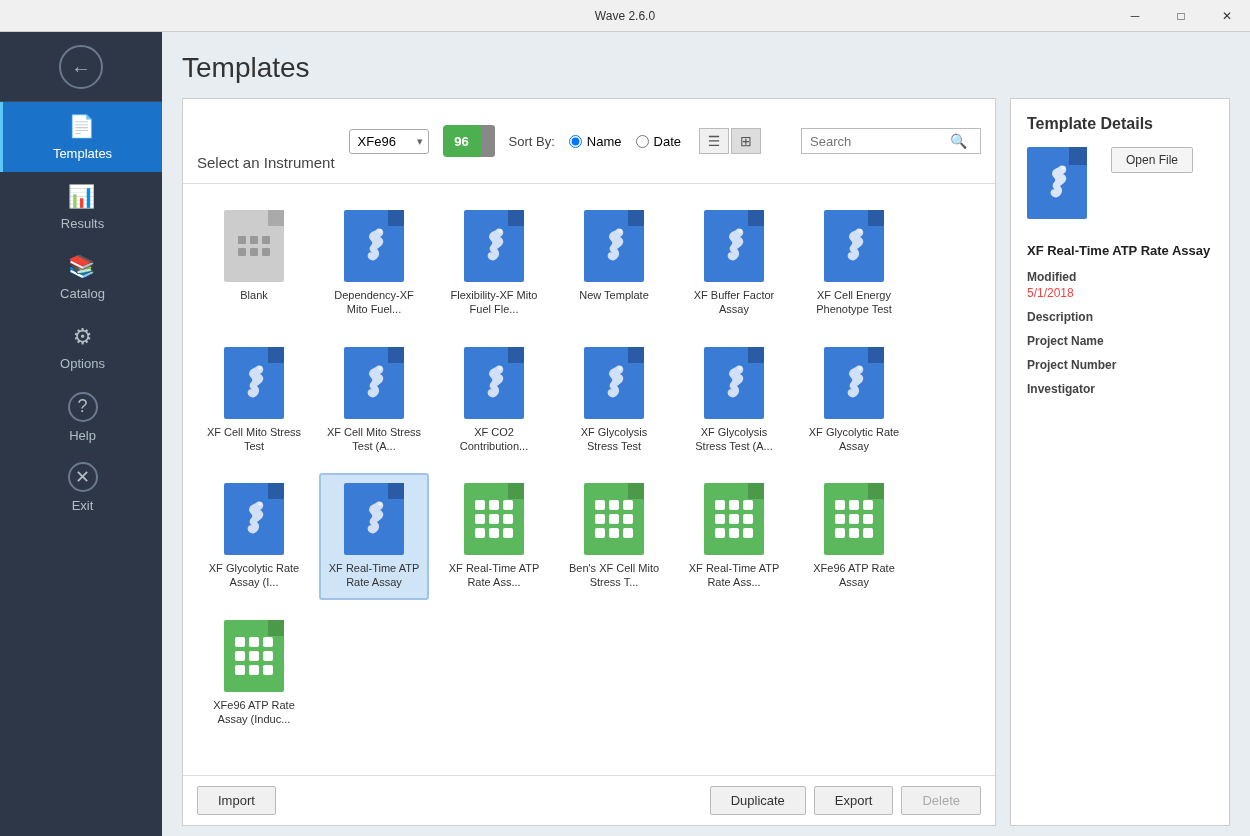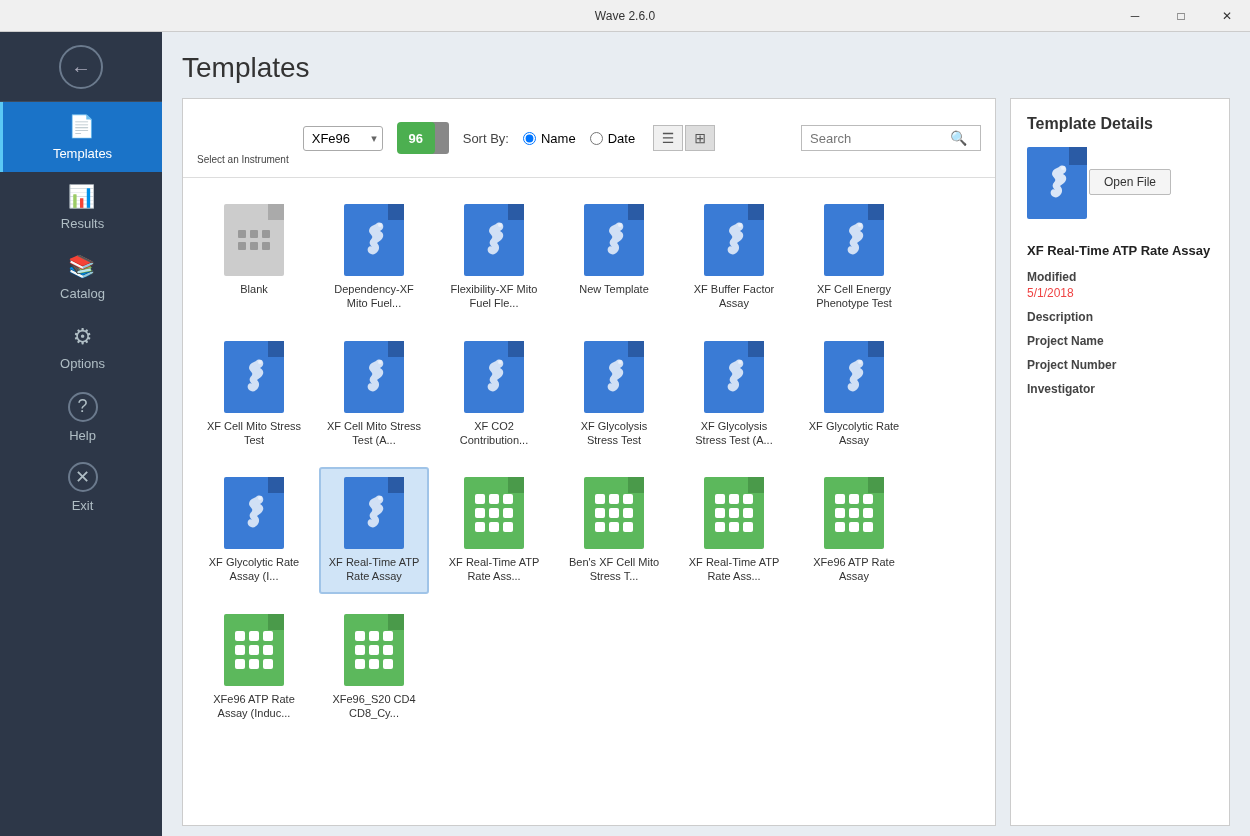--- a/index.html
+++ b/index.html
@@ -122,21 +122,21 @@
 
     .toolbar {
       padding: 12px 14px;
       display: flex;
       align-items: center;
       gap: 14px;
       border-bottom: 1px solid #ddd;
       background: white;
     }
     .toolbar-label {
-      font-size: 10px;
+      font-size: 15px;
       color: #444;
       white-space: nowrap;
       margin-top: 43px;
     }
     .instrument-select {
       border: 1px solid #aaa;
       border-radius: 3px;
       padding: 4px 6px 4px 8px;
       font-size: 13px;
       background: white;
@@ -752,48 +752,36 @@
                       <div class="green-dot"></div>
                       <div class="green-dot"></div>
                       <div class="green-dot"></div>
                       <div class="green-dot"></div>
                     </div>
                     <div class="file-corner green"></div>
                   </div>
                 </div>
                 <div class="template-name">XFe96 ATP Rate Assay (Induc...</div>
               </div>
-              <div class="template-item">
-                <div class="file-icon">
-                  <div class="file-body green">
-                    <div class="green-dots">
-                      <div class="green-dot"></div>
-                      <div class="green-dot"></div>
-                      <div class="green-dot"></div>
-                      <div class="green-dot"></div>
-                      <div class="green-dot"></div>
-                      <div class="green-dot"></div>
-                      <div class="green-dot"></div>
-                      <div class="green-dot"></div>
-                      <div class="green-dot"></div>
-                    </div>
-                    <div class="file-corner green"></div>
-                  </div>
-                </div>
-                <div class="template-name">XFe96_S20 CD4 CD8_Cy...</div>
-              </div>
             </div>
         </div>
 
+        <div class="bottom-bar">
+          <button class="action-btn">Import</button>
+          <div class="spacer"></div>
+          <button class="action-btn">Duplicate</button>
+          <button class="action-btn">Export</button>
+          <button class="action-btn disabled">Delete</button>
+        </div>
       </div>
 
       <div class="details-panel">
         <div class="details-title">Template Details</div>
 
-        <div style="display:flex;align-items:center;gap:2px;margin-bottom:14px;">
+        <div style="display:flex;align-items:flex-start;gap:24px;margin-bottom:14px;">
           <div class="details-file-icon">
             <div class="details-file-corner"></div>
             <svg class="seahorse-svg" viewBox="0 0 36 44" xmlns="http://www.w3.org/2000/svg">
               <path d="M20 6 C22 4, 26 4, 27 7 C28 10, 26 12, 24 13 C26 14, 28 16, 27 19 C26 22, 23 23, 21 25 C23 27, 24 30, 22 33 C20 36, 17 37, 15 36 C12 35, 11 32, 12 30 C13 28, 15 28, 16 29 C14 27, 13 25, 14 23 C15 21, 17 20, 16 18 C15 16, 13 15, 13 13 C13 10, 15 8, 18 7 Z" fill="white" opacity="0.9"></path>
               <circle cx="24" cy="7" r="2" fill="white" opacity="0.9"></circle>
             </svg>
           </div>
           <button class="open-file-btn">Open File</button>
         </div>
 

